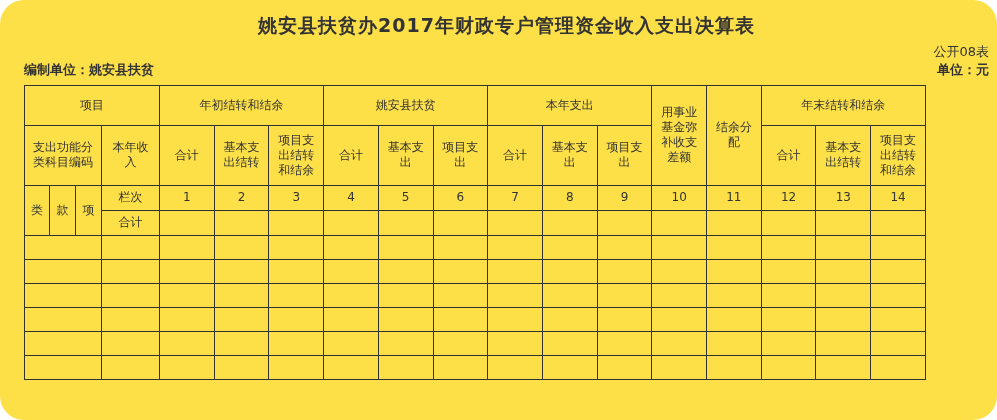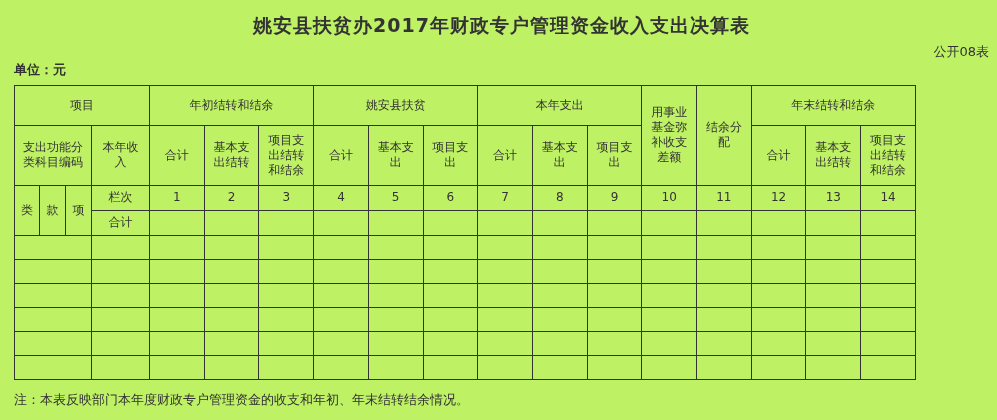--- a/index.html
+++ b/index.html
@@ -1,19 +1,19 @@
 <!DOCTYPE html>
 <html><head>
 <meta charset="utf-8">
 <style>
   html,body { margin:0; padding:0; background:#fff; }
   body { font-family:"DejaVu Sans","Liberation Sans",sans-serif; color:#333; }
   .page {
-    width:997px; height:420px; background:#bef264;
-    box-sizing:border-box; padding:13px 8px 0 14px; overflow:hidden;
+    width:997px; height:420px; background:#fde047;
+    box-sizing:border-box; padding:13px 8px 0 24px; overflow:hidden;border-radius:24px;
   }
   .title {
     margin:0; text-align:center; font-size:19px; font-weight:bold;
     line-height:1.3; letter-spacing:1px;
   }
   .form-code { text-align:right; font-size:13px; font-weight:normal; margin-top:6px; line-height:1.2; }
   .meta-row {
     display:flex; justify-content:space-between;
     font-size:13px; font-weight:bold; margin:3px 0 7px 0; line-height:1.2;
   }
@@ -35,20 +35,21 @@
 </head>
 <body>
 
 <div class="page">
 
   <h1 class="title">姚安县扶贫办2017年财政专户管理资金收入支出决算表</h1>
 
   <div class="form-code">公开08表</div>
 
   <div class="meta-row">
+    <span>编制单位：姚安县扶贫</span>
     <span>单位：元</span>
   </div>
 
   <table class="acct">
     <colgroup>
       <col style="width:25px">
         <col style="width:26px">
         <col style="width:26px">
       <col style="width:58px">
       <col>
@@ -240,15 +241,14 @@
           <td></td>
           <td></td>
           <td></td>
           <td></td>
           <td></td>
           <td></td>
         </tr>
       </tbody>
   </table>
 
-  <div class="note">注：本表反映部门本年度财政专户管理资金的收支和年初、年末结转结余情况。</div>
 
 </div>
 
 </body></html>

